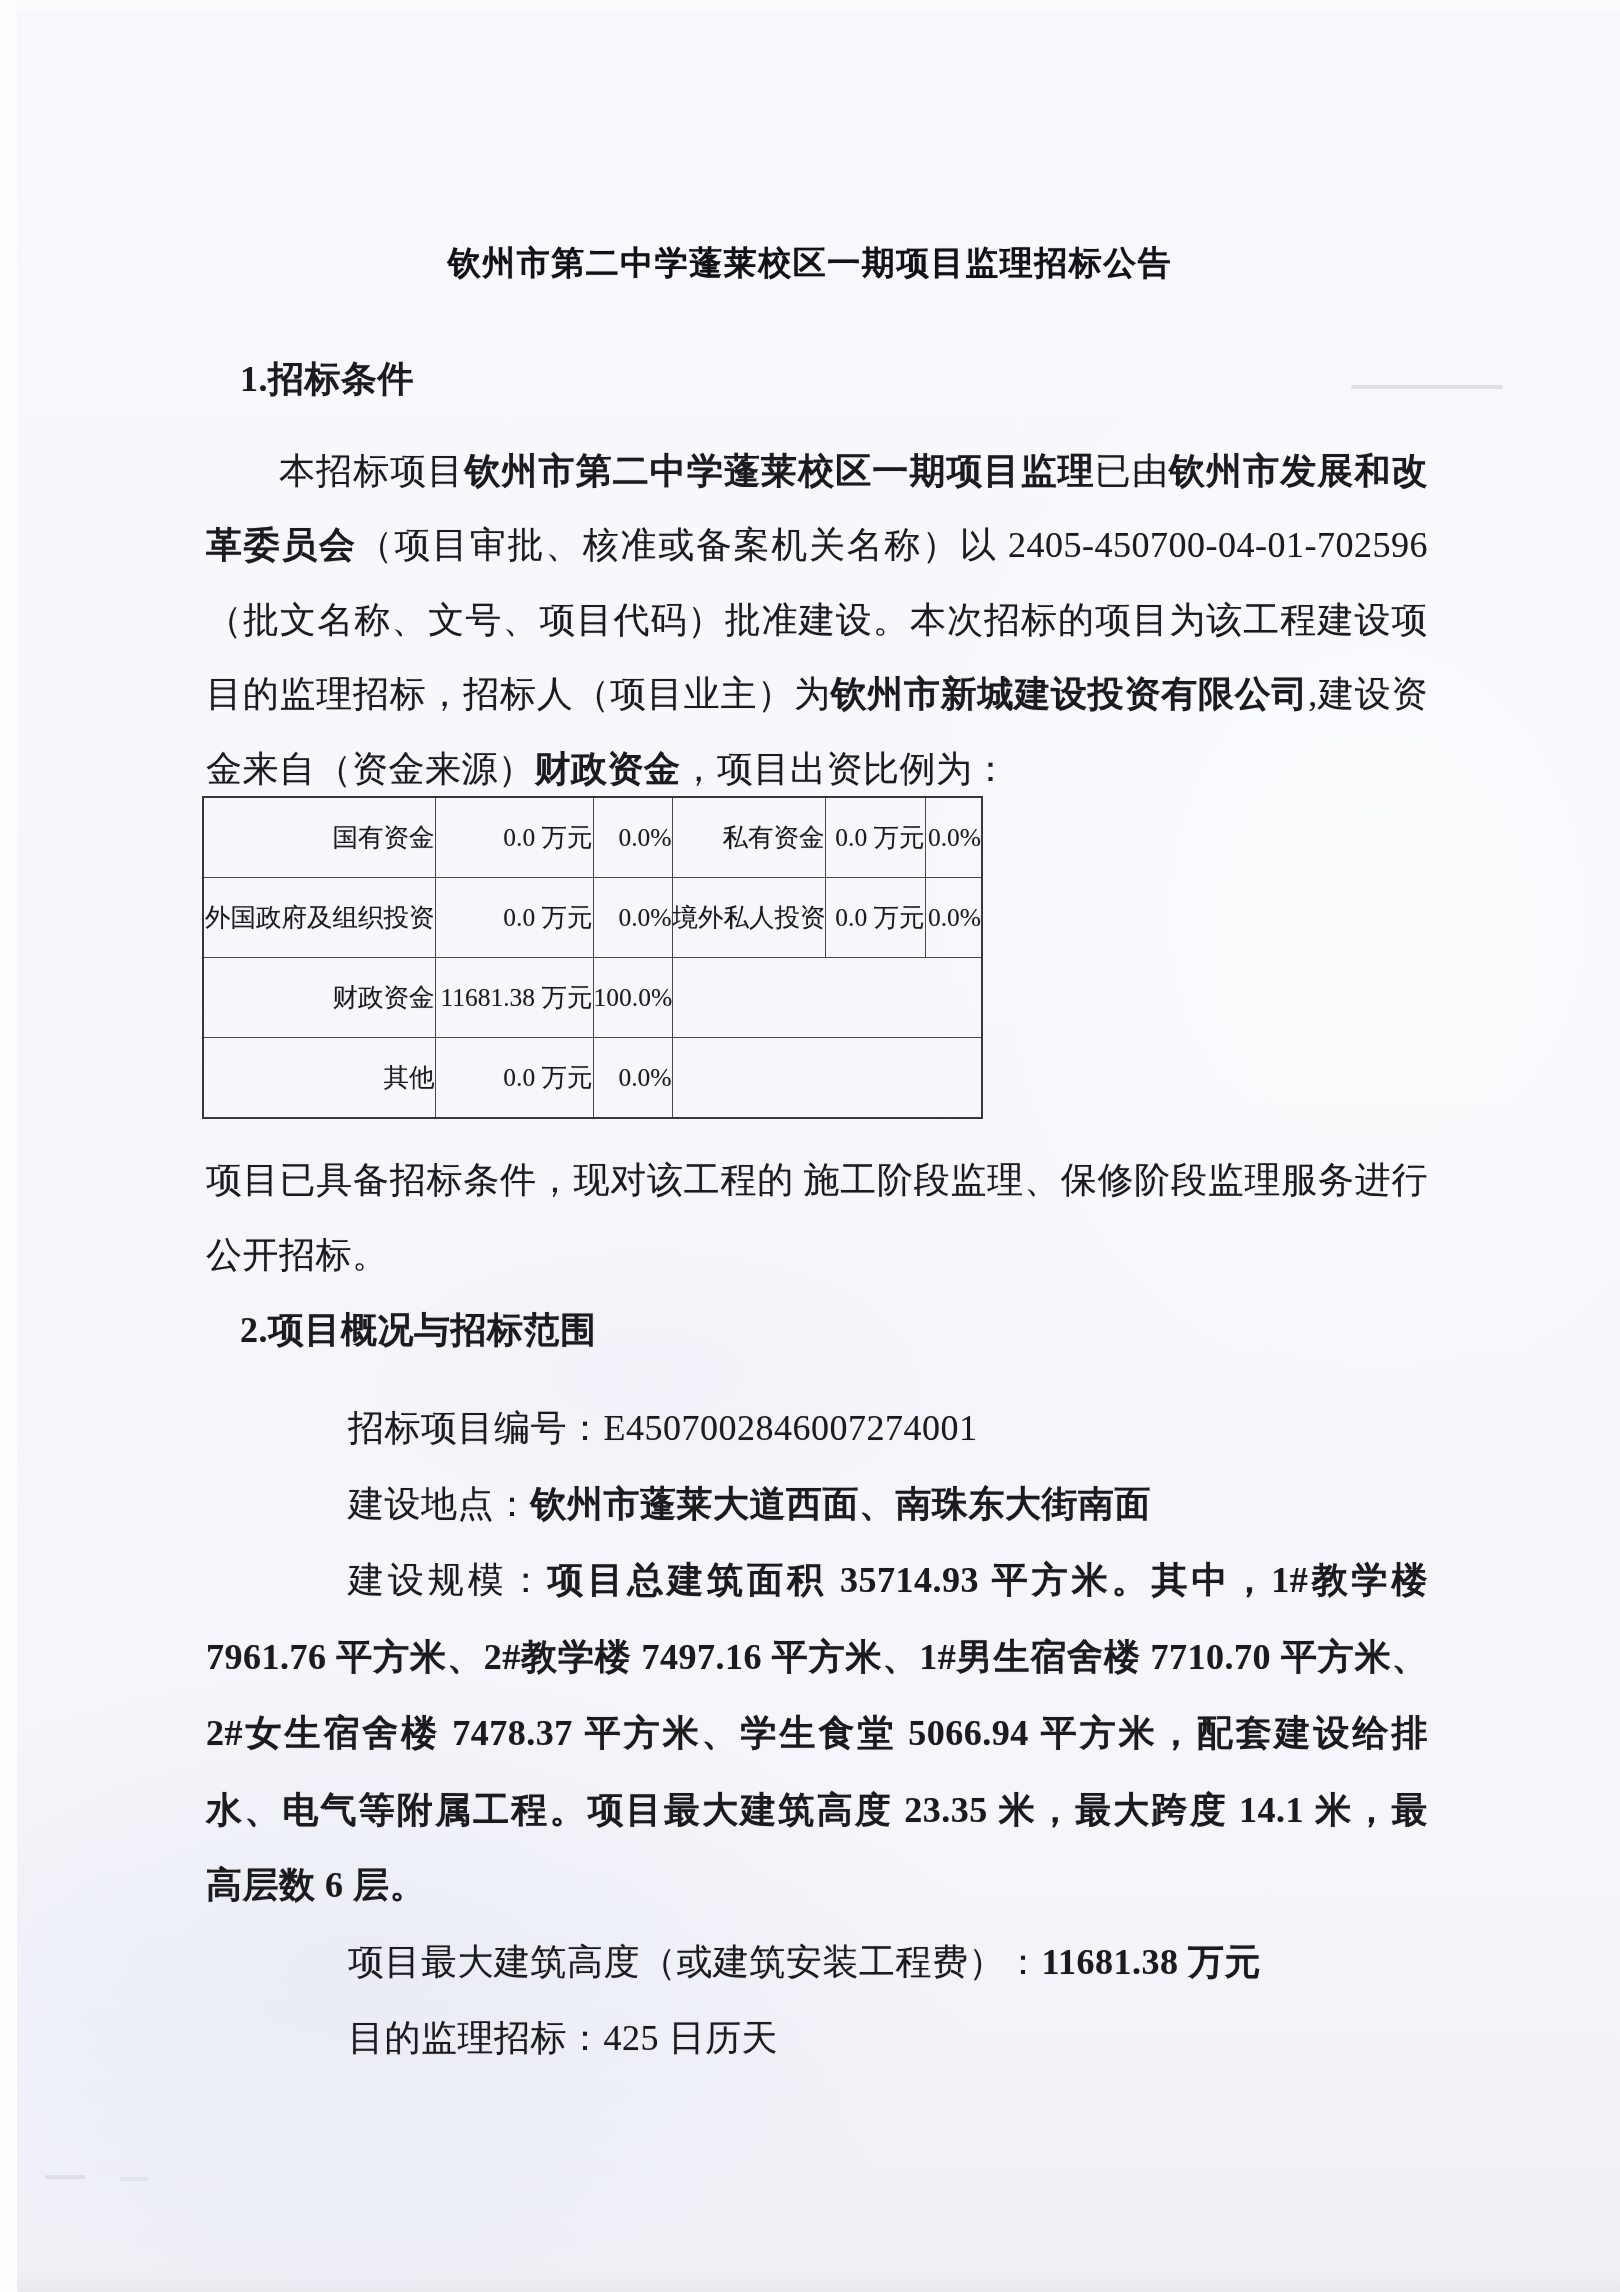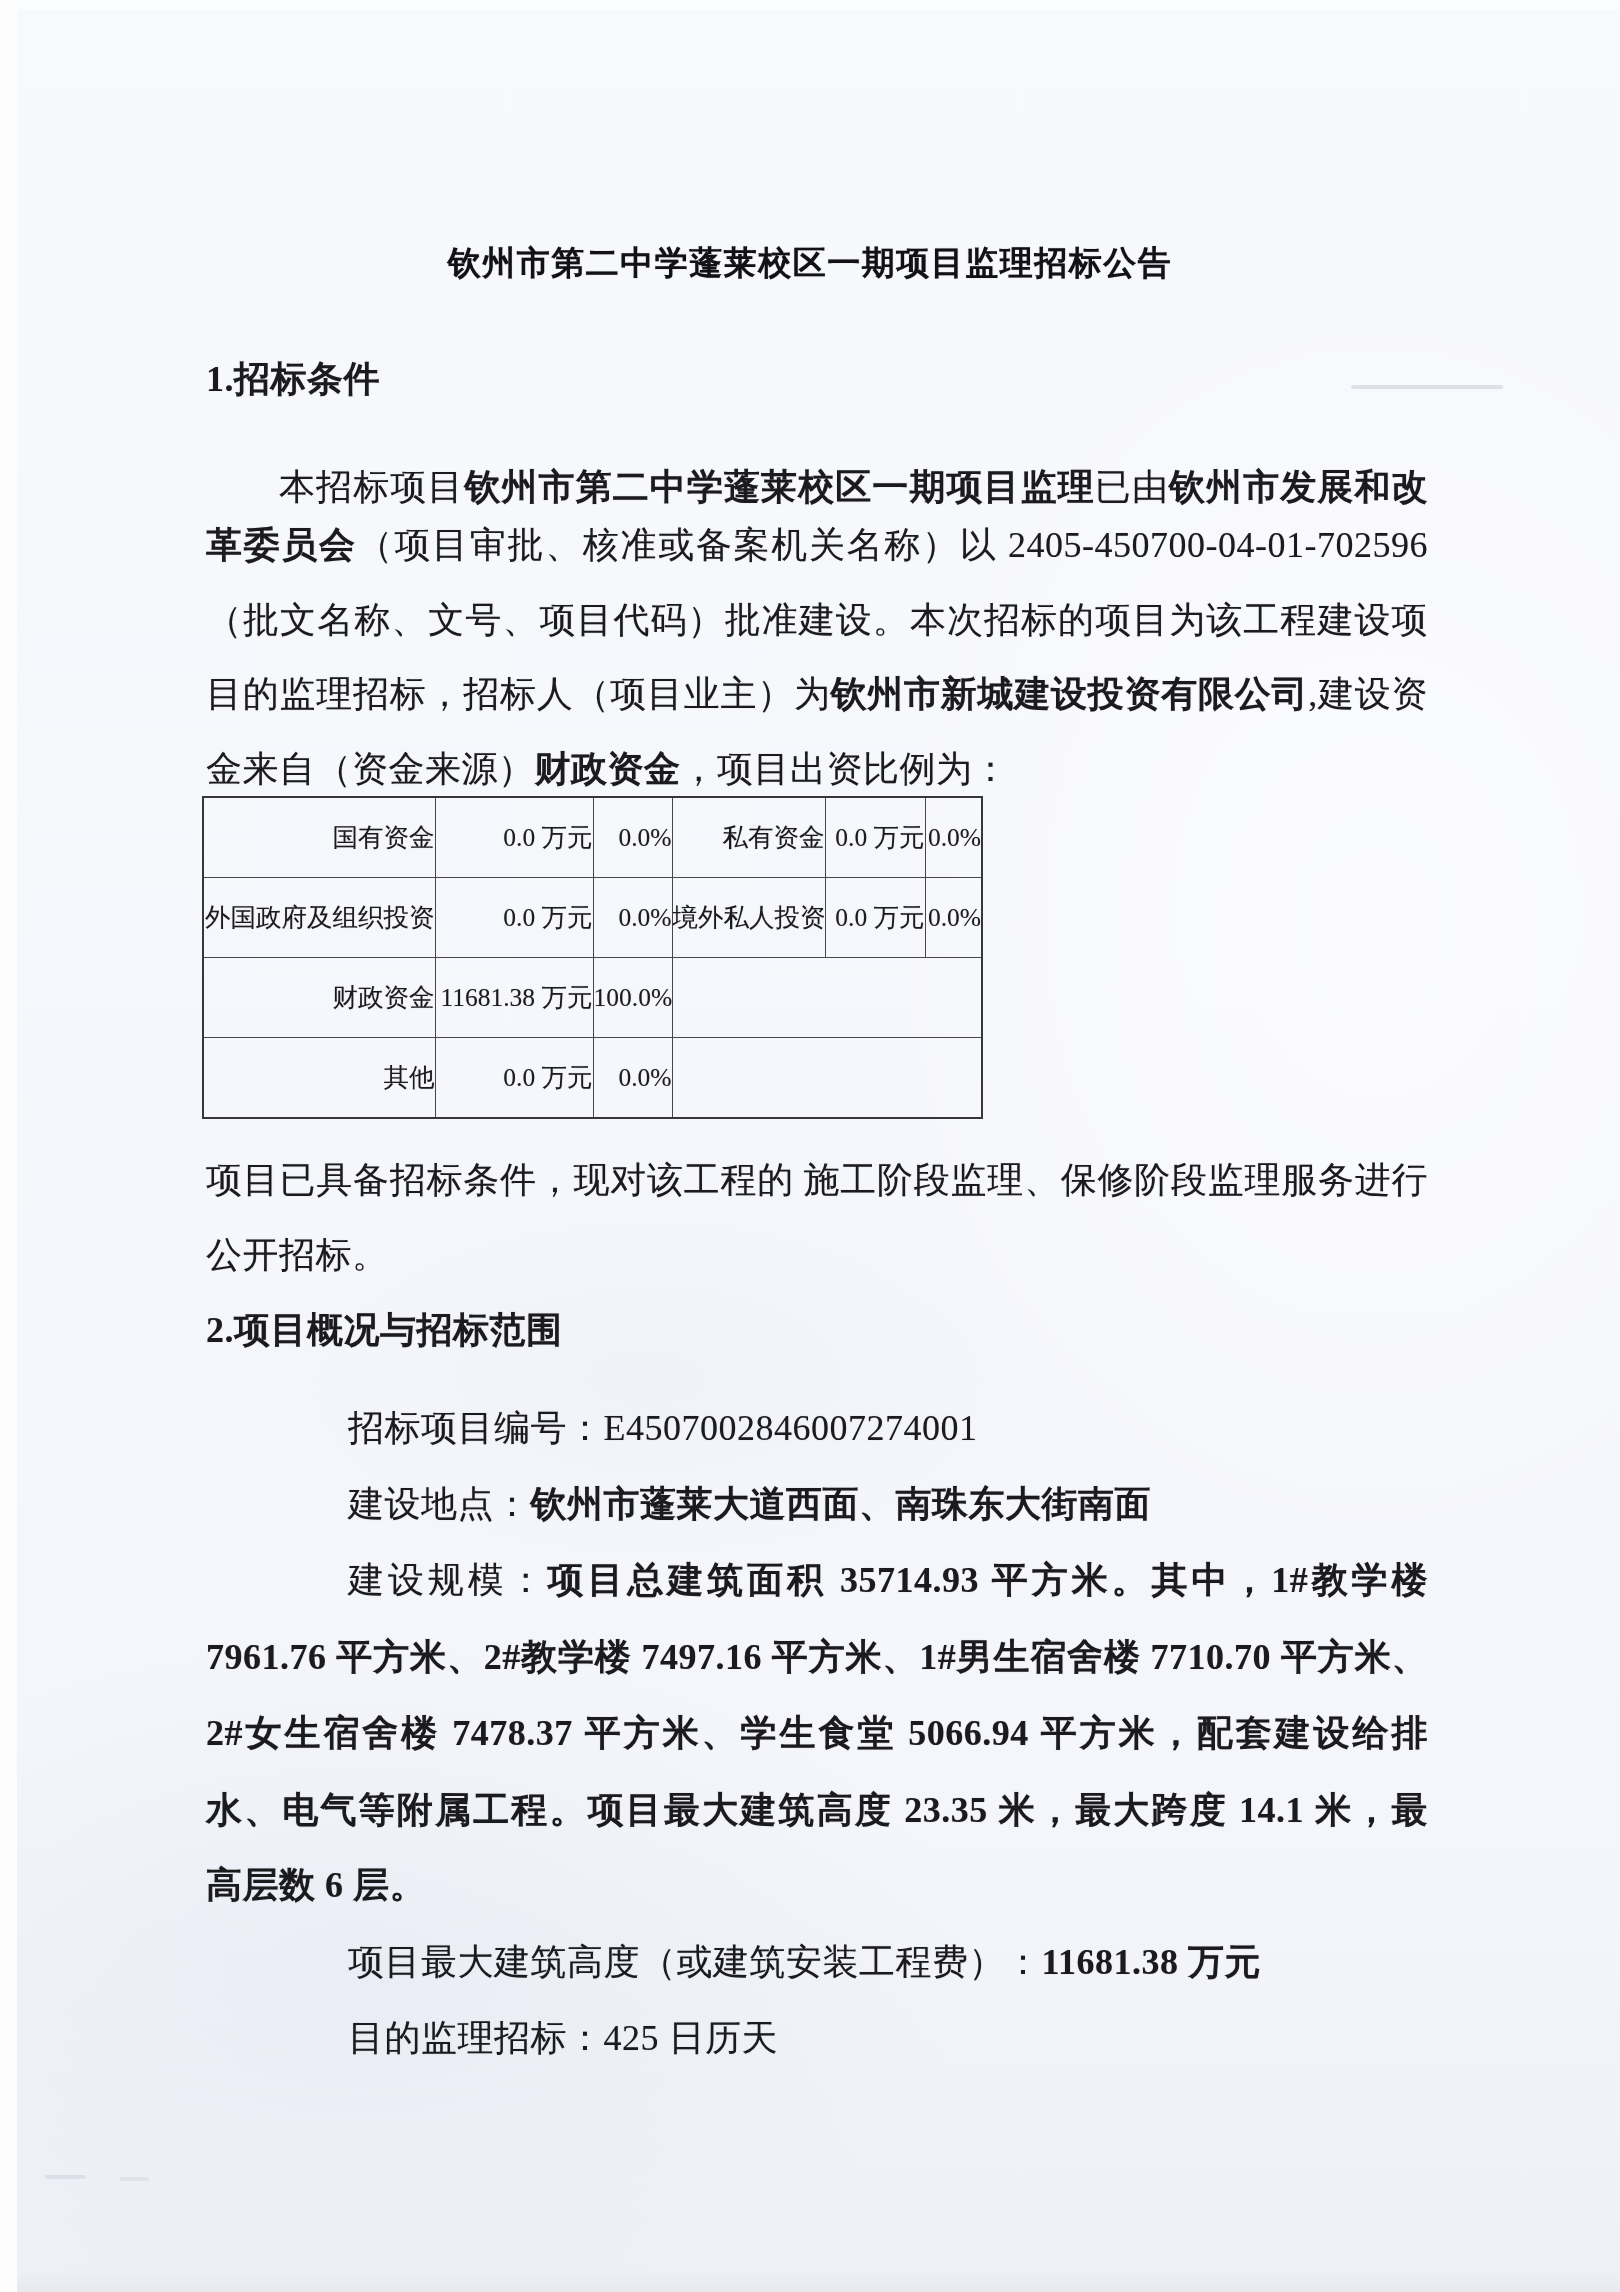--- a/index.html
+++ b/index.html
@@ -17,24 +17,24 @@
   }
   .edge-left{position:absolute;left:0;top:0;width:16.7px;height:100%;background:#fdfdfe;}
   .edge-top{position:absolute;left:0;top:0;width:100%;height:9.8px;background:#fbfcfe;}
   .line{
     position:absolute;left:206px;width:1222px;
     font-size:36px;line-height:45px;letter-spacing:0.5px;
     text-shadow:0 0 1px rgba(30,30,42,.30);
     white-space:nowrap;
   }
   .just{white-space:normal;text-align:justify;text-align-last:justify;}
-  .indent2{text-indent:73px;margin-top:16px;}
+  .indent2{text-indent:73px;}
   .ind{left:348px;width:1080px;}
   .b{font-weight:bold;}
-  .h{font-weight:bold;}
+  .h{font-weight:bold;margin-left:34px;}
   .title{
     position:absolute;left:0;top:241px;width:1620px;
     text-align:center;font-size:33px;font-weight:bold;letter-spacing:1.5px;
     color:#121214;text-shadow:0 0 1px rgba(20,20,30,.4);
   }
   table.fund{
     position:absolute;left:202px;top:796px;
     border-collapse:collapse;table-layout:fixed;
     width:781px;
     font-size:25.5px;letter-spacing:0px;

